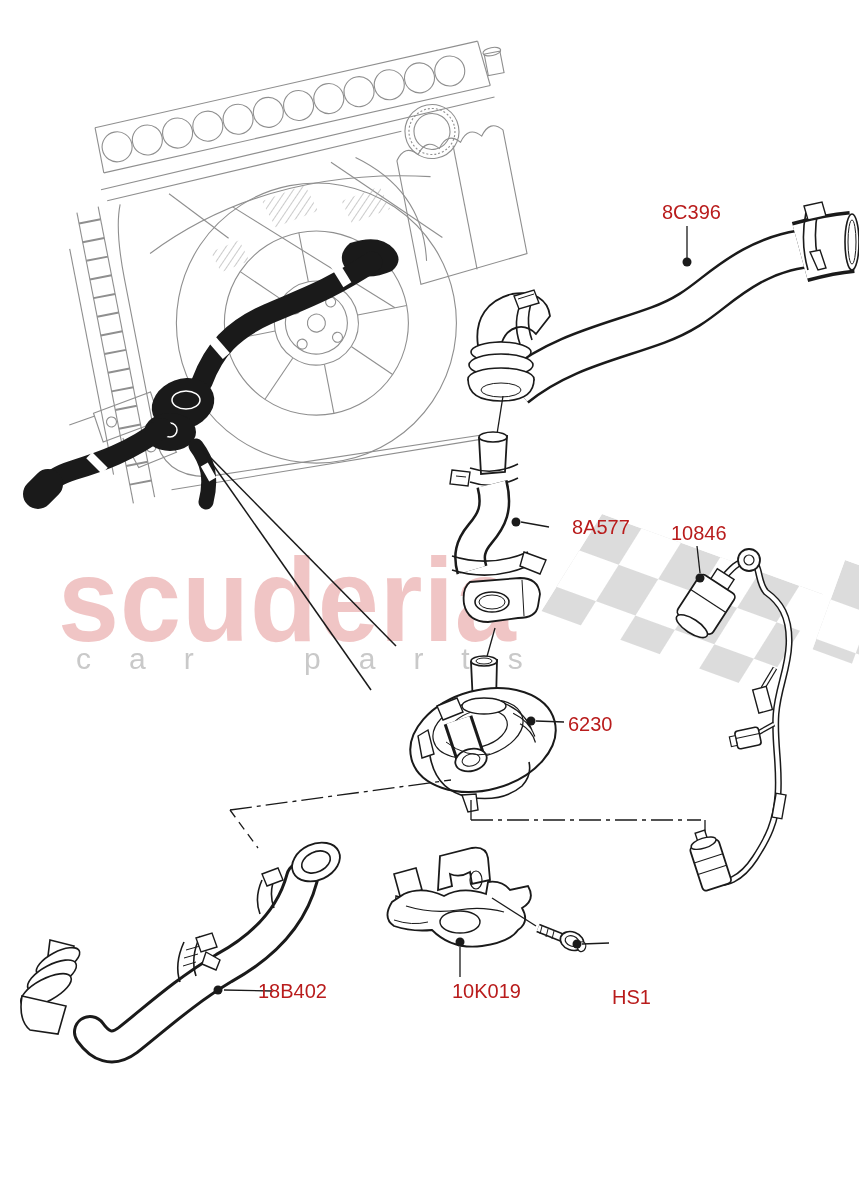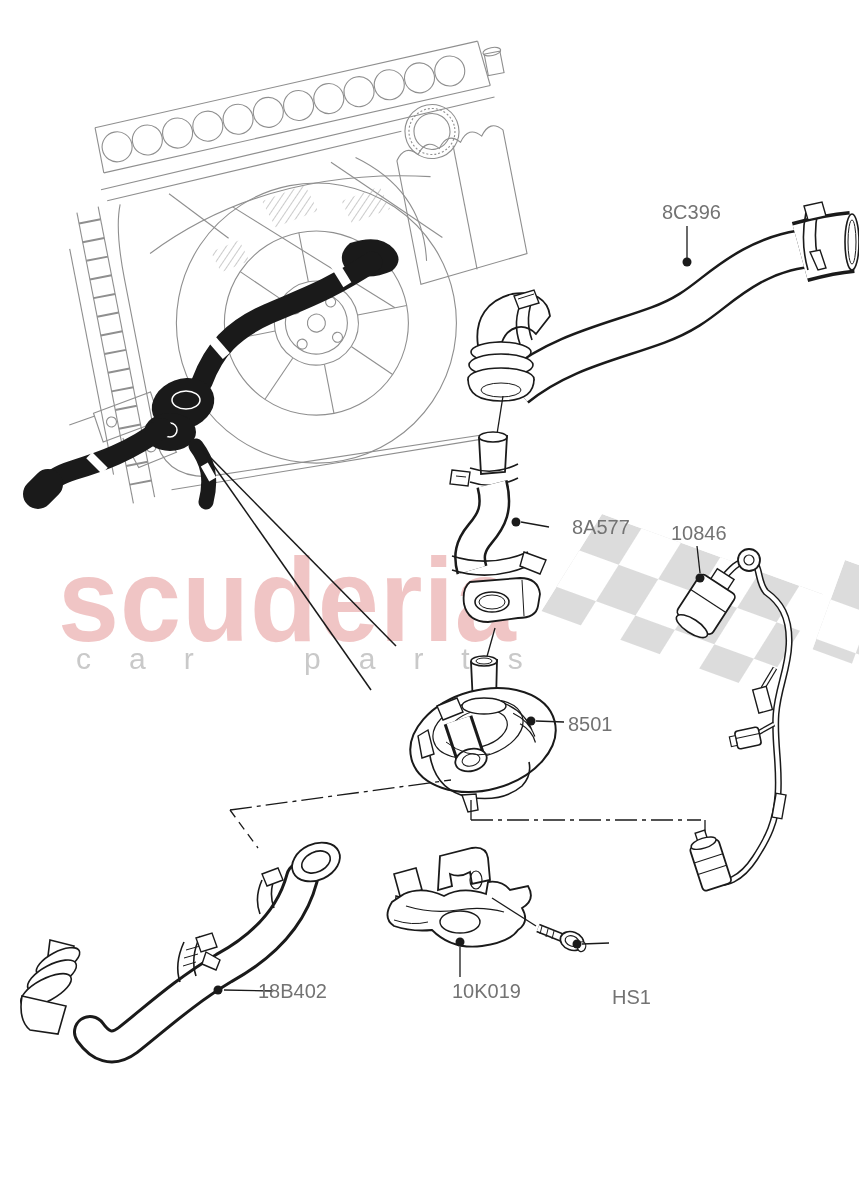--- a/index.html
+++ b/index.html
@@ -4,21 +4,21 @@
 <style>
   html,body{margin:0;padding:0;background:#fff;}
   .canvas{position:relative;width:859px;height:1200px;background:#ffffff;overflow:hidden;
           font-family:"Liberation Sans",sans-serif;}
   .wm-brand{position:absolute;left:58px;top:532px;font-size:118px;font-weight:bold;
             letter-spacing:1px;color:rgba(206,62,62,.30);transform:scaleX(.93);
             transform-origin:left top;z-index:1;white-space:nowrap;}
   .wm-tagline{position:absolute;left:76px;top:642px;font-size:30px;color:#c9c9c9;
               letter-spacing:38px;word-spacing:26px;z-index:1;white-space:nowrap;}
   svg.art{position:absolute;left:0;top:0;z-index:2;}
-  .plabel{position:absolute;z-index:3;color:#737373;font-size:20px;line-height:1;
+  .plabel{position:absolute;z-index:3;color:#b91c1c;font-size:20px;line-height:1;
           white-space:nowrap;cursor:pointer;}
 </style>
 </head>
 <body>
 
 <div class="canvas">
 
   <div class="wm-brand">scuderia</div>
   <div class="wm-tagline">car parts</div>
 
@@ -314,17 +314,17 @@
       <path d="M460,947 L460,977" fill="none"></path>
         <circle cx="460" cy="942" r="4.5" stroke="none"></circle>
       <path d="M224,990 L272,991" fill="none"></path>
         <circle cx="218" cy="990" r="4.5" stroke="none"></circle>
     </g>
   </svg>
 
   <span class="plabel" style="left:662px;top:202px">8C396</span>
   <span class="plabel" style="left:572px;top:517px">8A577</span>
   <span class="plabel" style="left:671px;top:523px">10846</span>
-  <span class="plabel" style="left:568px;top:714px">8501</span>
+  <span class="plabel" style="left:568px;top:714px">6230</span>
   <span class="plabel" style="left:612px;top:987px">HS1</span>
   <span class="plabel" style="left:452px;top:981px">10K019</span>
   <span class="plabel" style="left:258px;top:981px">18B402</span>
 </div>
 
 </body></html>

